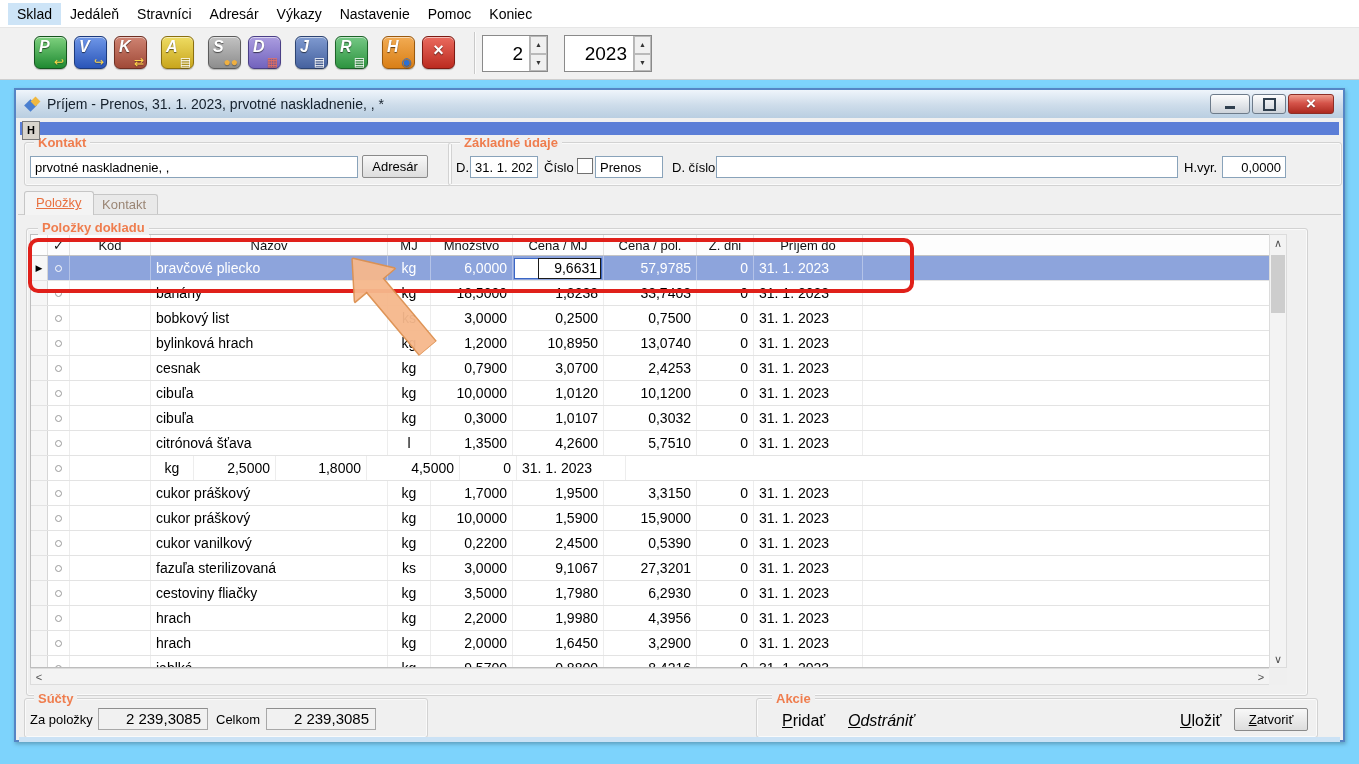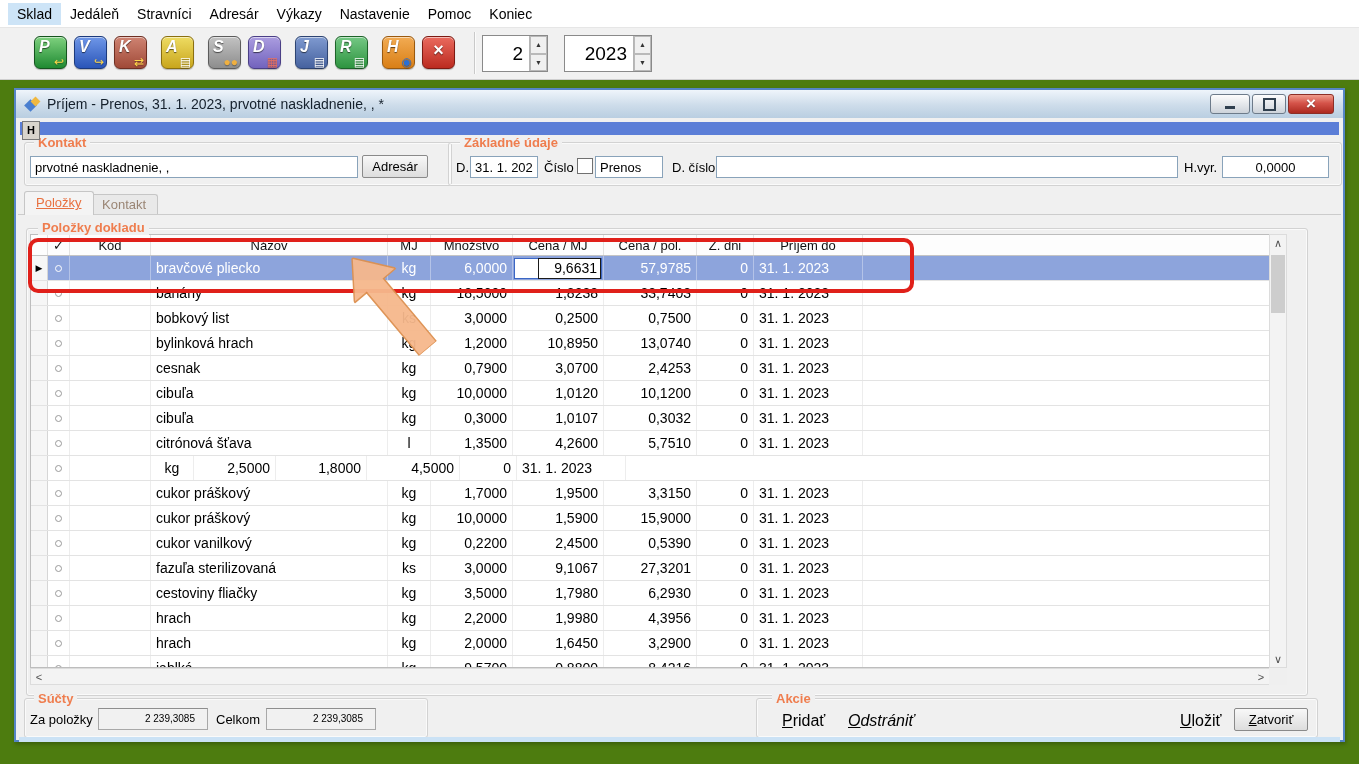--- a/index.html
+++ b/index.html
@@ -1,16 +1,16 @@
 <!DOCTYPE html>
 <html><head>
 <meta charset="utf-8">
 <style>
   html,body{margin:0;padding:0;background:#fff;}
-  #screen{position:relative;width:1359px;height:764px;background:#4d7c0f;overflow:hidden;
+  #screen{position:relative;width:1359px;height:764px;background:#7dd3fc;overflow:hidden;
           font-family:"Liberation Sans","DejaVu Sans",sans-serif;font-size:13px;color:#000;}
 
   
   .menubar{position:absolute;left:0;top:0;width:100%;height:27px;background:#fff;
            display:flex;align-items:center;padding-left:8px;font-size:14px;}
   .menu-item{padding:3px 9px;cursor:default;}
   .menu-item.active{background:#cde4f7;}
 
   
   .toolbar{position:absolute;left:0;top:27px;width:100%;height:51px;background:#f1f1f1;
@@ -70,21 +70,21 @@
          font-family:"Liberation Sans","DejaVu Sans",sans-serif;}
   .field.center{text-align:center;} .field.right{text-align:right;}
   .checkbox{position:absolute;width:14px;height:14px;background:#fff;border:1px solid #707070;}
   .pushbtn{position:absolute;border:1px solid #8a8a8a;border-radius:2px;
            background:linear-gradient(#f8f8f8,#dddddd);text-align:center;font-size:13px;
            box-sizing:border-box;}
   .pushbtn.accel::first-letter,.flatbtn::first-letter{text-decoration:underline;}
   .flatbtn{position:absolute;font-size:16px;}
   .flatfield{position:absolute;height:22px;background:#f1f1f1;border:1px solid #a8a8a8;
              border-top-color:#8d8d8d;box-sizing:border-box;text-align:right;
-             padding:0 12px;line-height:20px;font-size:10px;}
+             padding:0 6px;line-height:20px;font-size:15px;}
 
   
   .tab{position:absolute;border:1px solid #c6c6c6;border-bottom:none;border-radius:3px 3px 0 0;
        padding:0 11px;font-size:13px;line-height:22px;}
   .tab.active{background:#f4f4f4;color:#e8703f;height:23px;z-index:2;}
   .tab.inactive{background:#e9e9e9;color:#9a8574;height:20px;line-height:20px;}
   .panel-line{position:absolute;left:2px;right:2px;top:96px;border-top:1px solid #cccccc;}
 
   
   .grid{position:absolute;left:14px;top:116px;width:1238px;height:432px;background:#fff;
@@ -242,21 +242,21 @@
       <div class="groupbox" style="left:432px;top:24px;width:892px;height:42px;"></div>
       <div class="grouplabel" style="left:444px;top:17px;">Základné údaje</div>
       <div class="lbl" style="left:440px;top:42px;">D.</div>
       <input class="field center" style="left: 454px; top: 38px; width: 68px;" value="31. 1. 2023">
       <div class="lbl" style="left:528px;top:42px;">Číslo</div>
       <div class="checkbox" style="left:561px;top:40px;"></div>
       <input class="field" style="left: 579px; top: 38px; width: 68px;" value="Prenos">
       <div class="lbl" style="left:656px;top:42px;">D. číslo</div>
       <input class="field" style="left: 700px; top: 38px; width: 462px;" value="">
       <div class="lbl" style="left:1168px;top:42px;">H.vyr.</div>
-      <input class="field right" style="left: 1206px; top: 38px; width: 107px; text-align: center;" value="0,0000">
+      <input class="field right" style="left: 1206px; top: 38px; width: 64px;" value="0,0000">
 
       <div class="tab active" style="left:8px;top:73px;text-decoration:underline;">Položky</div>
       <div class="tab inactive" style="left:74px;top:76px;">Kontakt</div>
       <div class="panel-line"></div>
 
       <div class="groupbox" style="left:10px;top:110px;width:1280px;height:466px;"></div>
       <div class="grouplabel" style="left:22px;top:102px;">Položky dokladu</div>
 
       <div class="grid">
         <div class="ghead">

